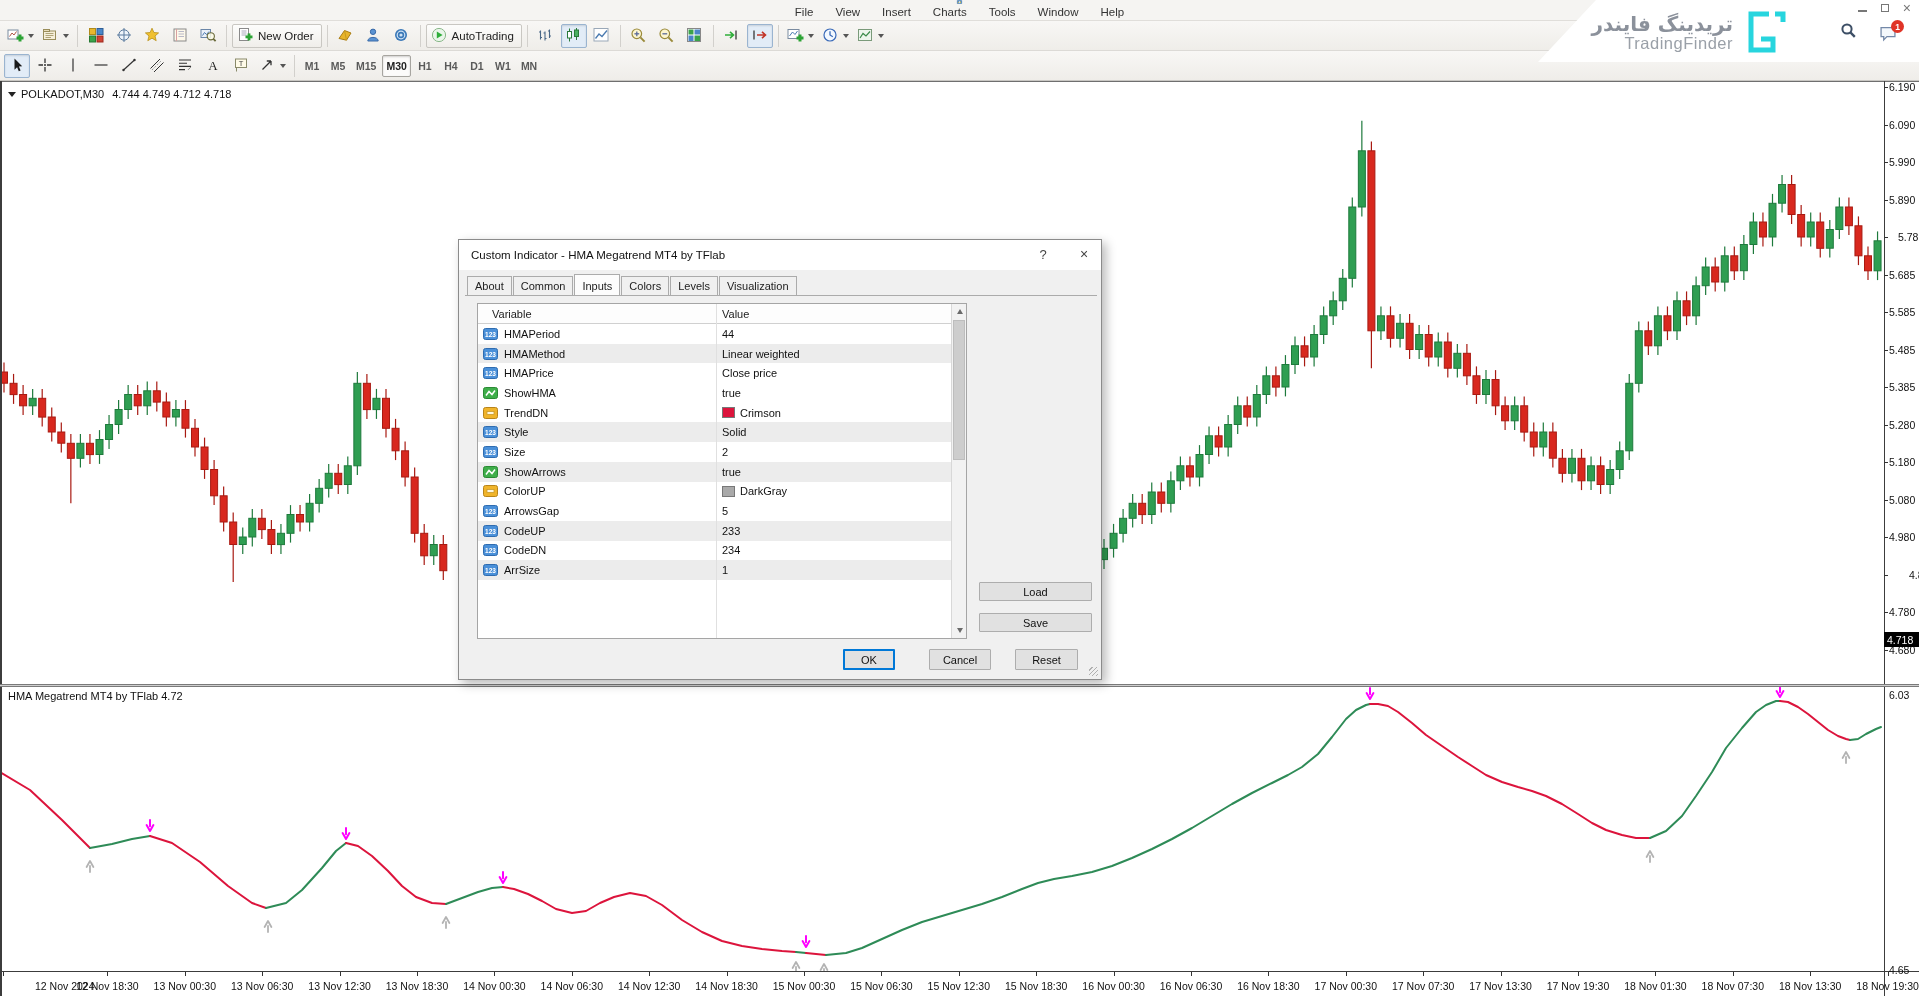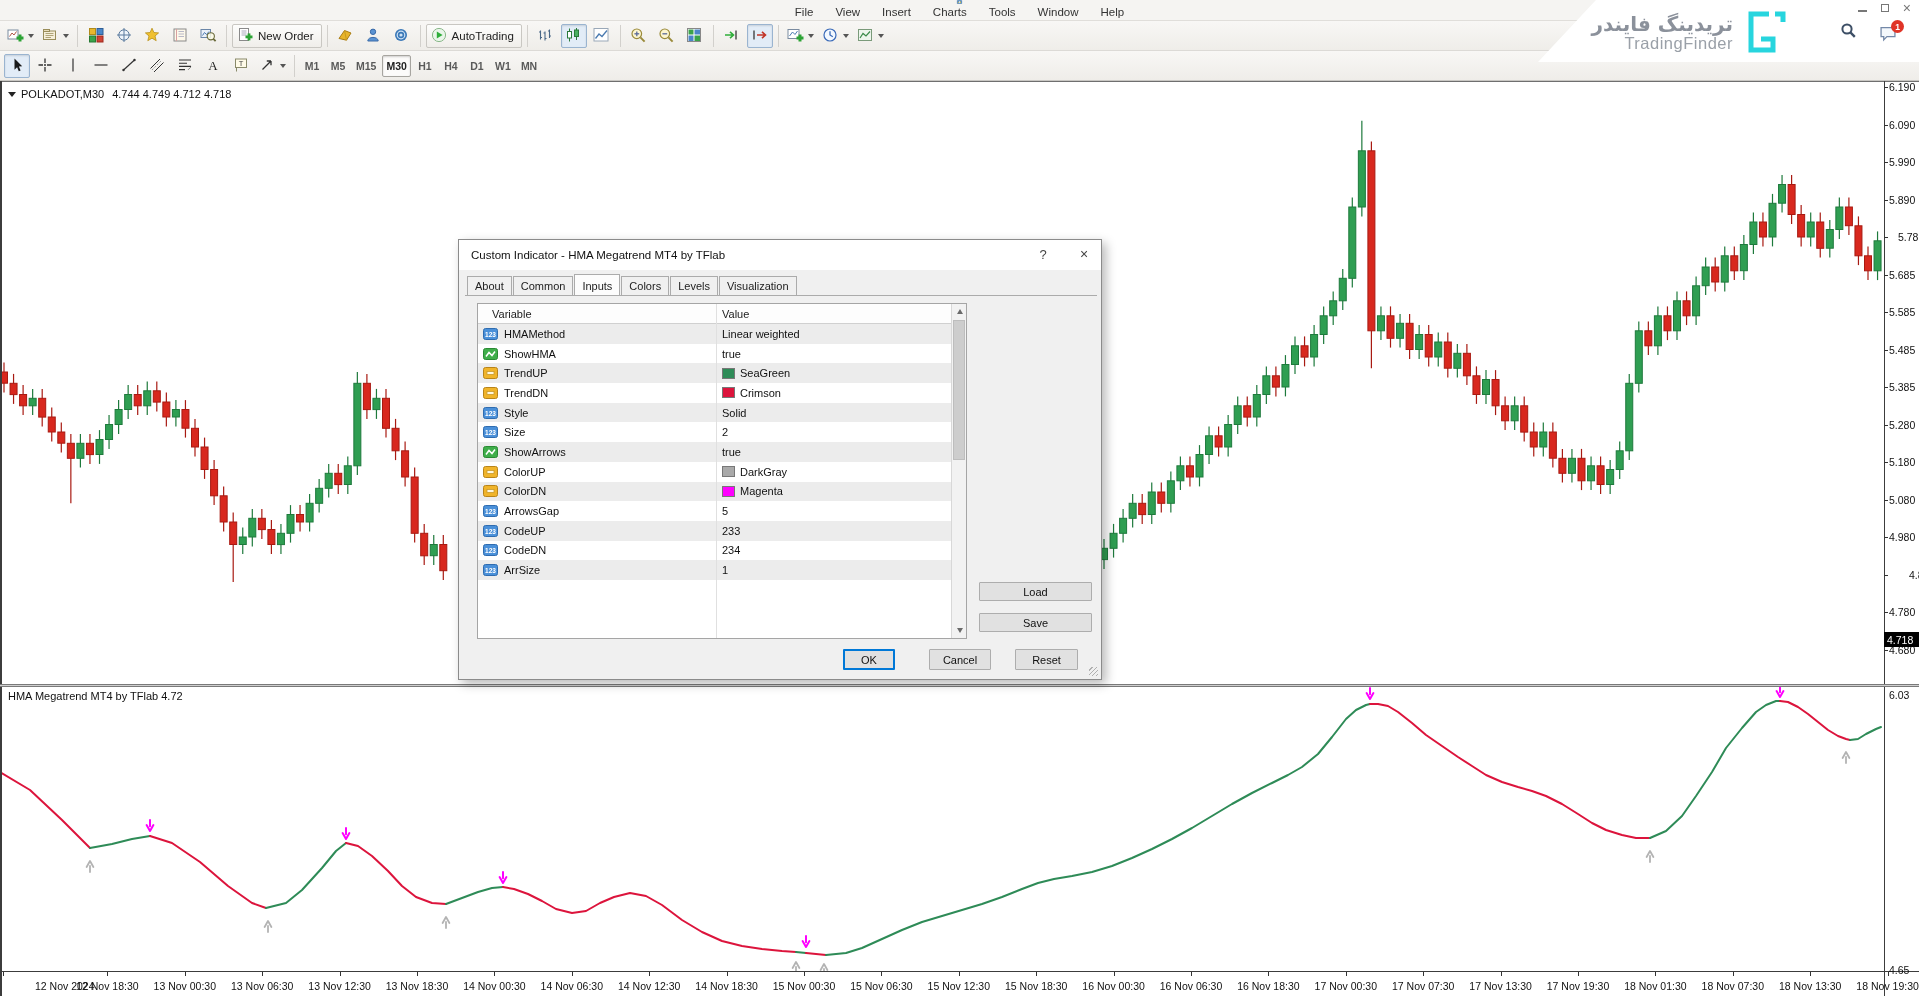--- a/index.html
+++ b/index.html
@@ -800,112 +800,110 @@
         <div class="dtab">Visualization</div>
       </div>
     <div id="dlg-tabline"></div>
 
     <div id="dlg-table">
       <div id="dlg-thead">
         <span class="th-var">Variable</span>
         <span class="th-val">Value</span>
       </div>
       <div id="dlg-rows">
-          <div class="drow even">
+          <div class="drow">
             <span class="cicon"><svg width="15" height="12" viewBox="0 0 15 12">
                 <rect x="0.5" y="0.5" width="14" height="11" rx="2" fill="#4a90d9" stroke="#2f6cb0"></rect>
                 <text x="7.5" y="8.5" font-size="6.5" font-weight="bold" text-anchor="middle" fill="#fff" font-family="Liberation Sans, sans-serif">123</text>
               </svg></span>
+            <span class="vname">HMAPeriod</span>
+            <span class="vval">
+              <span>44</span>
+            </span>
+          </div>
+          <div class="drow even">
+            <span class="cicon"><svg width="15" height="12" viewBox="0 0 15 12">
+                <rect x="0.5" y="0.5" width="14" height="11" rx="2" fill="#4a90d9" stroke="#2f6cb0"></rect>
+                <text x="7.5" y="8.5" font-size="6.5" font-weight="bold" text-anchor="middle" fill="#fff" font-family="Liberation Sans, sans-serif">123</text>
+              </svg></span>
             <span class="vname">HMAMethod</span>
             <span class="vval">
               <span>Linear weighted</span>
+            </span>
+          </div>
+          <div class="drow">
+            <span class="cicon"><svg width="15" height="12" viewBox="0 0 15 12">
+                <rect x="0.5" y="0.5" width="14" height="11" rx="2" fill="#4a90d9" stroke="#2f6cb0"></rect>
+                <text x="7.5" y="8.5" font-size="6.5" font-weight="bold" text-anchor="middle" fill="#fff" font-family="Liberation Sans, sans-serif">123</text>
+              </svg></span>
+            <span class="vname">HMAPrice</span>
+            <span class="vval">
+              <span>Close price</span>
             </span>
           </div>
           <div class="drow">
             <span class="cicon"><svg width="15" height="12" viewBox="0 0 15 12">
                 <rect x="0.5" y="0.5" width="14" height="11" rx="2" fill="#3fae4a" stroke="#2a8a34"></rect>
                 <polyline points="3,8.5 6,4.5 9,7.5 12,3.5" stroke="#fff" stroke-width="1.5" fill="none"></polyline>
               </svg></span>
             <span class="vname">ShowHMA</span>
             <span class="vval">
               <span>true</span>
             </span>
           </div>
-          <div class="drow even">
+          <div class="drow">
             <span class="cicon"><svg width="15" height="12" viewBox="0 0 15 12">
                 <rect x="0.5" y="0.5" width="14" height="11" rx="2" fill="#f0b42a" stroke="#b8841a"></rect>
                 <rect x="4" y="4.5" width="7" height="3" fill="#fff8e0" stroke="#c89a2a" stroke-width="0.8"></rect>
               </svg></span>
-            <span class="vname">TrendUP</span>
-            <span class="vval">
-              <span class="swatch" style="background:#2E8B57"></span>
-              <span>SeaGreen</span>
+            <span class="vname">TrendDN</span>
+            <span class="vval">
+              <span class="swatch" style="background:#DC143C"></span>
+              <span>Crimson</span>
+            </span>
+          </div>
+          <div class="drow even">
+            <span class="cicon"><svg width="15" height="12" viewBox="0 0 15 12">
+                <rect x="0.5" y="0.5" width="14" height="11" rx="2" fill="#4a90d9" stroke="#2f6cb0"></rect>
+                <text x="7.5" y="8.5" font-size="6.5" font-weight="bold" text-anchor="middle" fill="#fff" font-family="Liberation Sans, sans-serif">123</text>
+              </svg></span>
+            <span class="vname">Style</span>
+            <span class="vval">
+              <span>Solid</span>
+            </span>
+          </div>
+          <div class="drow">
+            <span class="cicon"><svg width="15" height="12" viewBox="0 0 15 12">
+                <rect x="0.5" y="0.5" width="14" height="11" rx="2" fill="#4a90d9" stroke="#2f6cb0"></rect>
+                <text x="7.5" y="8.5" font-size="6.5" font-weight="bold" text-anchor="middle" fill="#fff" font-family="Liberation Sans, sans-serif">123</text>
+              </svg></span>
+            <span class="vname">Size</span>
+            <span class="vval">
+              <span>2</span>
+            </span>
+          </div>
+          <div class="drow even">
+            <span class="cicon"><svg width="15" height="12" viewBox="0 0 15 12">
+                <rect x="0.5" y="0.5" width="14" height="11" rx="2" fill="#3fae4a" stroke="#2a8a34"></rect>
+                <polyline points="3,8.5 6,4.5 9,7.5 12,3.5" stroke="#fff" stroke-width="1.5" fill="none"></polyline>
+              </svg></span>
+            <span class="vname">ShowArrows</span>
+            <span class="vval">
+              <span>true</span>
             </span>
           </div>
           <div class="drow">
             <span class="cicon"><svg width="15" height="12" viewBox="0 0 15 12">
                 <rect x="0.5" y="0.5" width="14" height="11" rx="2" fill="#f0b42a" stroke="#b8841a"></rect>
                 <rect x="4" y="4.5" width="7" height="3" fill="#fff8e0" stroke="#c89a2a" stroke-width="0.8"></rect>
               </svg></span>
-            <span class="vname">TrendDN</span>
-            <span class="vval">
-              <span class="swatch" style="background:#DC143C"></span>
-              <span>Crimson</span>
-            </span>
-          </div>
-          <div class="drow even">
-            <span class="cicon"><svg width="15" height="12" viewBox="0 0 15 12">
-                <rect x="0.5" y="0.5" width="14" height="11" rx="2" fill="#4a90d9" stroke="#2f6cb0"></rect>
-                <text x="7.5" y="8.5" font-size="6.5" font-weight="bold" text-anchor="middle" fill="#fff" font-family="Liberation Sans, sans-serif">123</text>
-              </svg></span>
-            <span class="vname">Style</span>
-            <span class="vval">
-              <span>Solid</span>
-            </span>
-          </div>
-          <div class="drow">
-            <span class="cicon"><svg width="15" height="12" viewBox="0 0 15 12">
-                <rect x="0.5" y="0.5" width="14" height="11" rx="2" fill="#4a90d9" stroke="#2f6cb0"></rect>
-                <text x="7.5" y="8.5" font-size="6.5" font-weight="bold" text-anchor="middle" fill="#fff" font-family="Liberation Sans, sans-serif">123</text>
-              </svg></span>
-            <span class="vname">Size</span>
-            <span class="vval">
-              <span>2</span>
-            </span>
-          </div>
-          <div class="drow even">
-            <span class="cicon"><svg width="15" height="12" viewBox="0 0 15 12">
-                <rect x="0.5" y="0.5" width="14" height="11" rx="2" fill="#3fae4a" stroke="#2a8a34"></rect>
-                <polyline points="3,8.5 6,4.5 9,7.5 12,3.5" stroke="#fff" stroke-width="1.5" fill="none"></polyline>
-              </svg></span>
-            <span class="vname">ShowArrows</span>
-            <span class="vval">
-              <span>true</span>
-            </span>
-          </div>
-          <div class="drow">
-            <span class="cicon"><svg width="15" height="12" viewBox="0 0 15 12">
-                <rect x="0.5" y="0.5" width="14" height="11" rx="2" fill="#f0b42a" stroke="#b8841a"></rect>
-                <rect x="4" y="4.5" width="7" height="3" fill="#fff8e0" stroke="#c89a2a" stroke-width="0.8"></rect>
-              </svg></span>
             <span class="vname">ColorUP</span>
             <span class="vval">
               <span class="swatch" style="background:#A9A9A9"></span>
               <span>DarkGray</span>
-            </span>
-          </div>
-          <div class="drow even">
-            <span class="cicon"><svg width="15" height="12" viewBox="0 0 15 12">
-                <rect x="0.5" y="0.5" width="14" height="11" rx="2" fill="#f0b42a" stroke="#b8841a"></rect>
-                <rect x="4" y="4.5" width="7" height="3" fill="#fff8e0" stroke="#c89a2a" stroke-width="0.8"></rect>
-              </svg></span>
-            <span class="vname">ColorDN</span>
-            <span class="vval">
-              <span class="swatch" style="background:#FF00FF"></span>
-              <span>Magenta</span>
             </span>
           </div>
           <div class="drow">
             <span class="cicon"><svg width="15" height="12" viewBox="0 0 15 12">
                 <rect x="0.5" y="0.5" width="14" height="11" rx="2" fill="#4a90d9" stroke="#2f6cb0"></rect>
                 <text x="7.5" y="8.5" font-size="6.5" font-weight="bold" text-anchor="middle" fill="#fff" font-family="Liberation Sans, sans-serif">123</text>
               </svg></span>
             <span class="vname">ArrowsGap</span>
             <span class="vval">
               <span>5</span>

